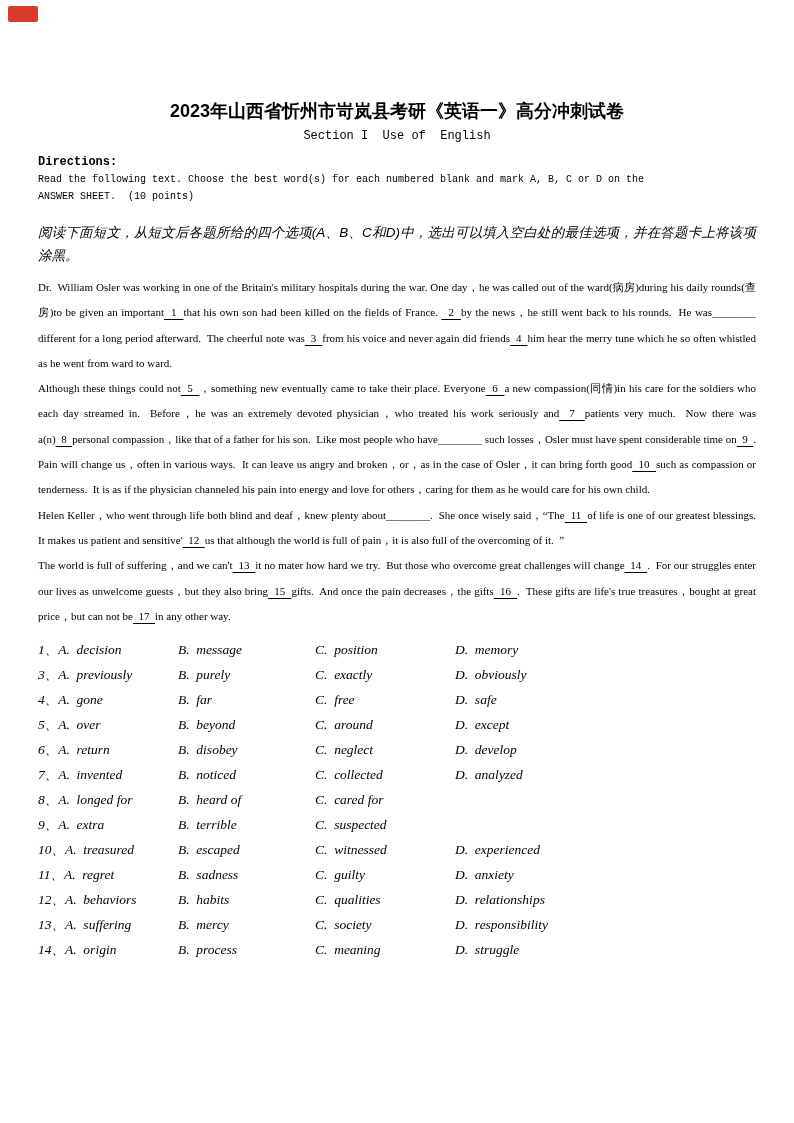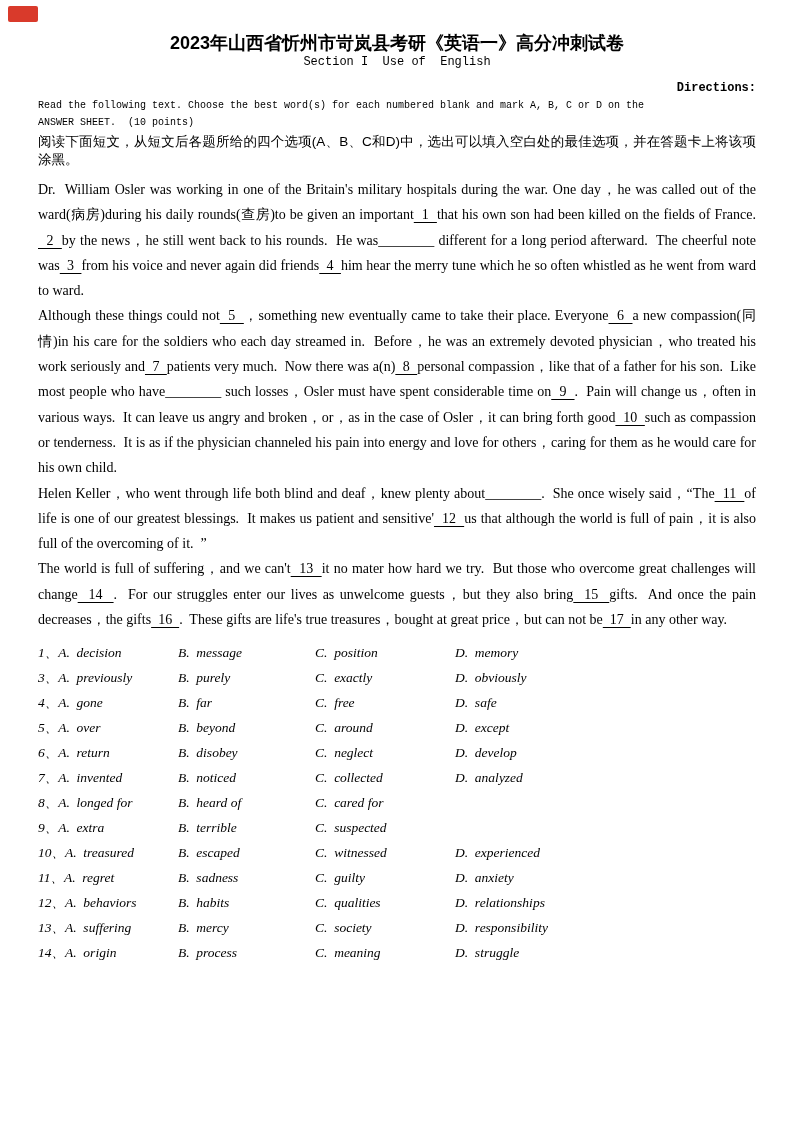--- a/index.html
+++ b/index.html
@@ -18,68 +18,68 @@
   .corner-stamp {
     position: absolute;
     top: 6px;
     left: 8px;
     width: 30px;
     height: 16px;
     background: #d93a2b;
     border-radius: 2px;
   }
   .page {
-    padding: 32px 38px 0 38px;
+    padding: 100px 38px 0 38px;
     box-sizing: border-box;
   }
   .doc-title {
     text-align: center;
     font-family: "Liberation Sans", sans-serif;
     font-weight: bold;
     font-size: 18px;
     line-height: 22px;
     margin: 0;
   }
   .doc-subtitle {
     text-align: center;
     font-family: "Liberation Mono", monospace;
     font-size: 12px;
     line-height: 16px;
-    margin-top: 0;
+    margin-top: 6px;
     white-space: pre;
   }
   .directions {
     margin-top: 10px;
   }
   .directions-label {
     font-family: "Liberation Mono", monospace;
     font-weight: bold;
     font-size: 12px;
     line-height: 17px;
-    text-align: right;
   }
   .directions-en {
     font-family: "Liberation Mono", monospace;
     font-size: 10px;
     line-height: 17px;
     white-space: pre;
   }
   .directions-zh {
     font-family: "Liberation Sans", sans-serif;
     font-size: 13.5px;
-    line-height: 18px;
-    margin-top: 2px;
+    line-height: 23px;
+    margin-top: 16px;
     text-align: justify;
+    font-style: italic;
   }
   .body-text {
     margin-top: 8px;
   }
   .para {
     font-family: "Liberation Serif", serif;
-    font-size: 14px;
+    font-size: 11px;
     line-height: 25.3px;
     text-align: justify;
     white-space: pre-wrap;
     margin: 0;
   }
   .blank {
     text-decoration: underline;
     text-underline-offset: 3px;
   }
   .options {

